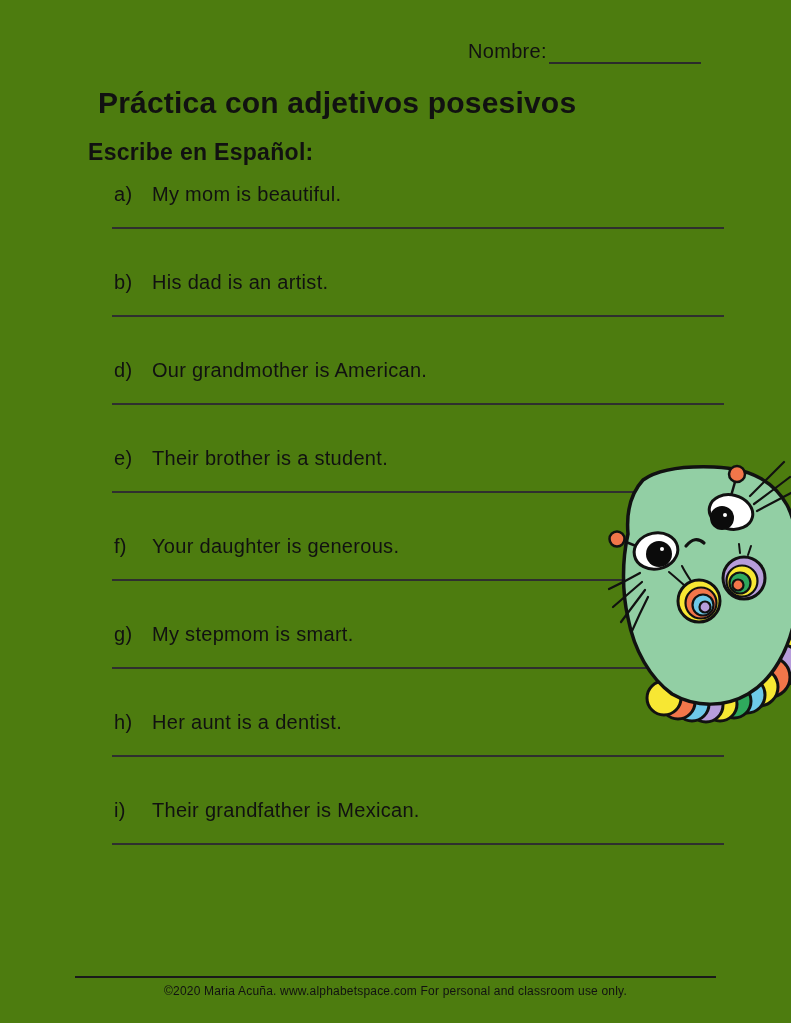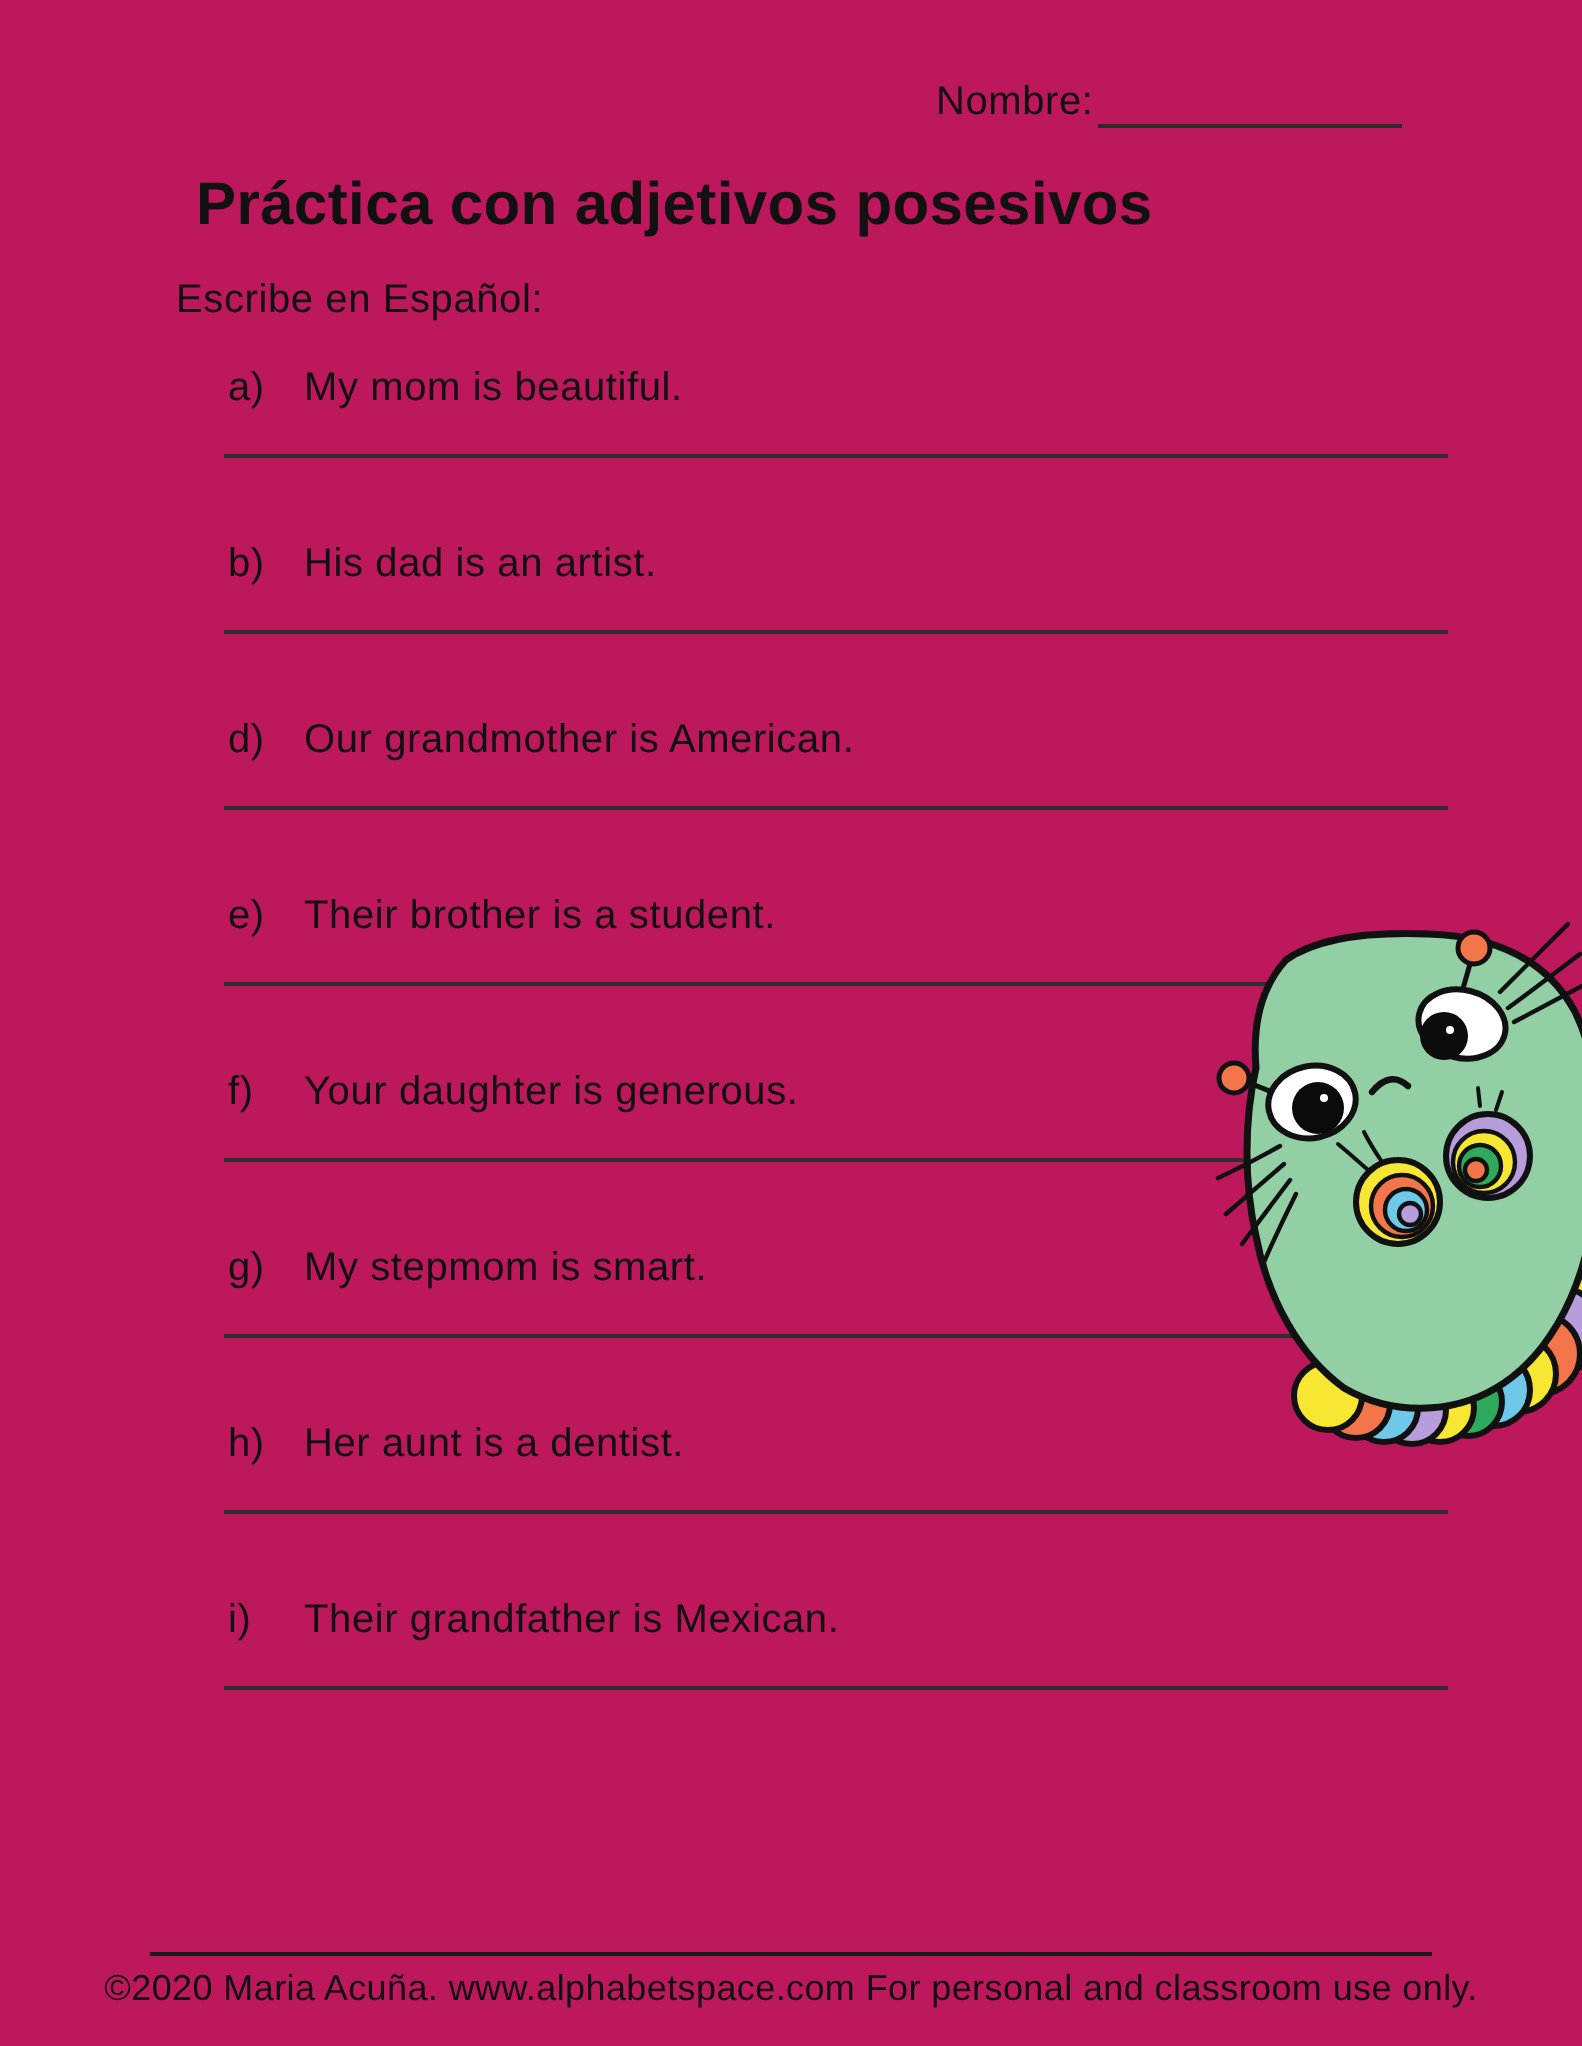--- a/index.html
+++ b/index.html
@@ -1,31 +1,31 @@
 <!DOCTYPE html>
 <html><head>
 <meta charset="utf-8">
 <style>
   html,body{margin:0;padding:0;background:#e8e8e8;}
   .page{
-    position:relative;width:791px;height:1023px;margin:0 auto;background:#be185d;
+    position:relative;width:791px;height:1023px;margin:0 auto;background:#4d7c0f;
     font-family:"Liberation Sans",sans-serif;color:#111;overflow:hidden;
   }
   .name-label{position:absolute;left:468px;top:40px;font-size:20px;letter-spacing:.3px;}
   .name-line{position:absolute;left:549px;top:62px;width:152px;height:0;border-bottom:2px solid #2b2b2b;}
   .title{position:absolute;left:86px;top:74px;margin:12px;font-size:30px;font-weight:bold;letter-spacing:.2px;}
-  .instructions{position:absolute;left:88px;top:139px;font-size:20px;letter-spacing:.3px;}
+  .instructions{position:absolute;left:88px;top:139px;font-size:23px;letter-spacing:.3px;font-weight:bold;}
   .exercise-list{position:absolute;left:0;top:181px;width:791px;margin-left:24px;}
   .item{position:relative;height:88px;}
   .sentence{padding-left:90px;font-size:20px;line-height:26px;letter-spacing:.3px;}
   .lbl{display:inline-block;min-width:38px;}
   .answer-line{position:absolute;left:88px;top:46px;width:612px;height:0;border-top:2px solid #2f2f2f;}
   .illustration{position:absolute;left:580px;top:440px;z-index:3;}
   .footer-rule{position:absolute;left:75px;top:976px;width:641px;height:0;border-top:2.5px solid #1a1a1a;}
-  .footer{position:absolute;left:0;top:984px;width:791px;text-align:center;font-size:18px;letter-spacing:.2px;}
+  .footer{position:absolute;left:0;top:984px;width:791px;text-align:center;font-size:12px;letter-spacing:.2px;}
 </style>
 </head>
 <body>
 
 <div class="page">
 
   <span class="name-label">Nombre:</span>
   <span class="name-line"></span>
 
   <h1 class="title">Práctica con adjetivos posesivos</h1>

